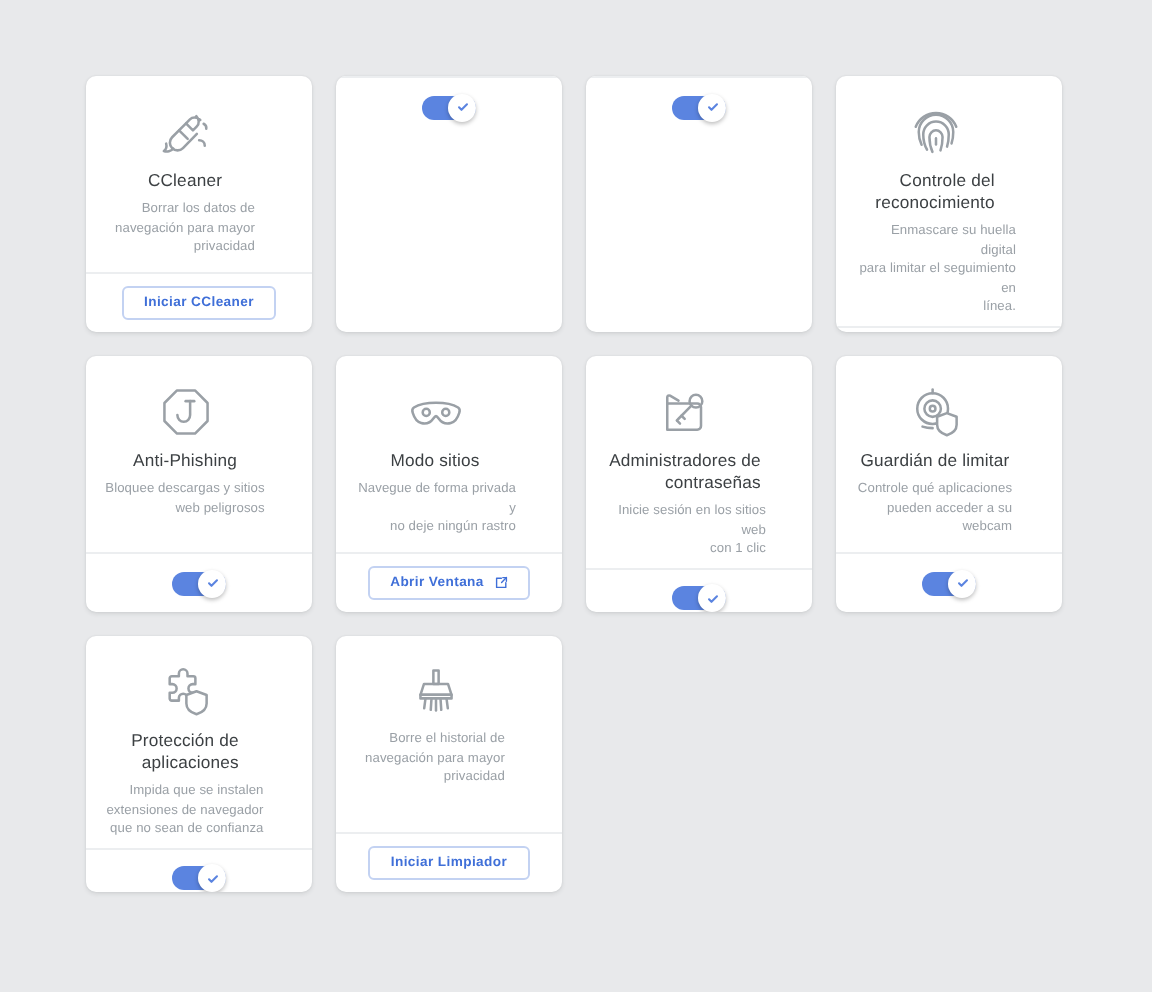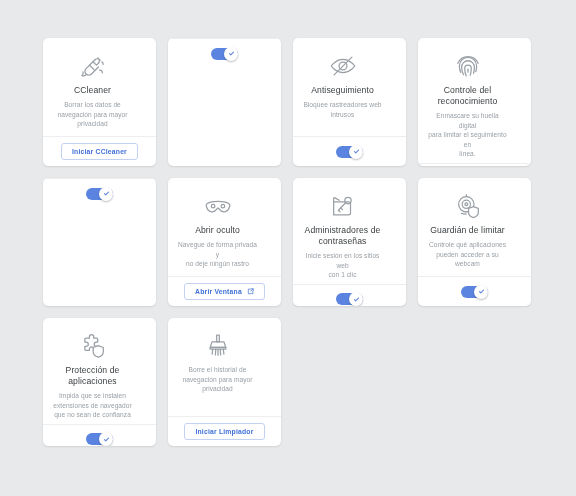--- a/index.html
+++ b/index.html
@@ -31,21 +31,21 @@
     display: flex;
     flex-direction: column;
     overflow: hidden;
   }
   .card-body {
     flex: 1 1 auto;
     padding: 11px 23px 4px 9px;
     display: flex;
     flex-direction: column;
     align-items: center;
-    text-align: center;
+    text-align: right;
   }
   .icon-wrap {
     height: 34px;
     display: flex;
     align-items: center;
     justify-content: center;
     margin-bottom: 2px;
   }
   .icon-wrap svg {
     display: block;
@@ -158,32 +158,20 @@
         <div class="toggle">
           <div class="knob">
             <svg viewBox="0 0 12 12" width="7" height="7">
               <path d="M2.6 6.3 4.7 8.4 9.4 3.7"></path>
             </svg>
           </div>
         </div>
       </div>
     </div>
     <div class="card">
-      <div class="card-body">
-        <div class="icon-wrap">
-          <svg viewBox="0 0 32 32" width="30" height="30">
-            <path d="M3.5 16S8 9 16 9s12.5 7 12.5 7-4.5 7-12.5 7S3.5 16 3.5 16z"></path>
-            <circle cx="16" cy="16" r="4.2"></circle>
-            <path d="M6.5 25.5 25.5 6.5"></path>
-          </svg>
-        </div>
-        <div class="card-title">Antiseguimiento</div>
-        <div class="card-desc">Bloquee rastreadores web
-intrusos</div>
-      </div>
       <div class="card-footer">
         <div class="toggle">
           <div class="knob">
             <svg viewBox="0 0 12 12" width="7" height="7">
               <path d="M2.6 6.3 4.7 8.4 9.4 3.7"></path>
             </svg>
           </div>
         </div>
       </div>
     </div>
@@ -208,40 +196,52 @@
         <div class="toggle">
           <div class="knob">
             <svg viewBox="0 0 12 12" width="7" height="7">
               <path d="M2.6 6.3 4.7 8.4 9.4 3.7"></path>
             </svg>
           </div>
         </div>
       </div>
     </div>
     <div class="card">
+      <div class="card-body">
+        <div class="icon-wrap">
+          <svg viewBox="0 0 32 32" width="30" height="30">
+            <path d="M11.2 4.5h9.6l6.7 6.7v9.6l-6.7 6.7h-9.6l-6.7-6.7v-9.6z"></path>
+            <path d="M18.2 10.2v7.4c0 2-1.5 3.6-3.4 3.6s-3.4-1.6-3.4-3.6"></path>
+            <path d="M15.8 10.2h4.6"></path>
+          </svg>
+        </div>
+        <div class="card-title">Anti-Phishing</div>
+        <div class="card-desc">Bloquee descargas y sitios
+web peligrosos</div>
+      </div>
       <div class="card-footer">
         <div class="toggle">
           <div class="knob">
             <svg viewBox="0 0 12 12" width="7" height="7">
               <path d="M2.6 6.3 4.7 8.4 9.4 3.7"></path>
             </svg>
           </div>
         </div>
       </div>
     </div>
     <div class="card">
       <div class="card-body">
         <div class="icon-wrap">
           <svg viewBox="0 0 32 32" width="30" height="30">
             <path d="M4.2 13.6c2.6-1.6 6.4-2.5 11.8-2.5s9.2.9 11.8 2.5c.9.6 1 1.7.6 2.9-.7 2.3-2.2 4.8-4.5 5.4-2.8.8-5.2-.6-6.6-2.6-.5-.7-1.1-1.1-1.3-1.1s-.8.4-1.3 1.1c-1.4 2-3.8 3.4-6.6 2.6-2.3-.6-3.8-3.1-4.5-5.4-.4-1.2-.3-2.3.6-2.9z"></path>
             <circle cx="10.8" cy="16.2" r="1.9"></circle>
             <circle cx="21.2" cy="16.2" r="1.9"></circle>
           </svg>
         </div>
-        <div class="card-title">Abrir oculto</div>
+        <div class="card-title">Modo sitios</div>
         <div class="card-desc">Navegue de forma privada y
 no deje ningún rastro</div>
       </div>
       <div class="card-footer">
         <button class="btn">
           <span>Abrir Ventana</span>
           <span>
             <svg viewBox="0 0 14 14" width="7" height="7">
               <path d="M7.4 2.2H2.6v9.2h9.2V6.6"></path>
               <path d="M8.8 1.6h3.6v3.6"></path>

